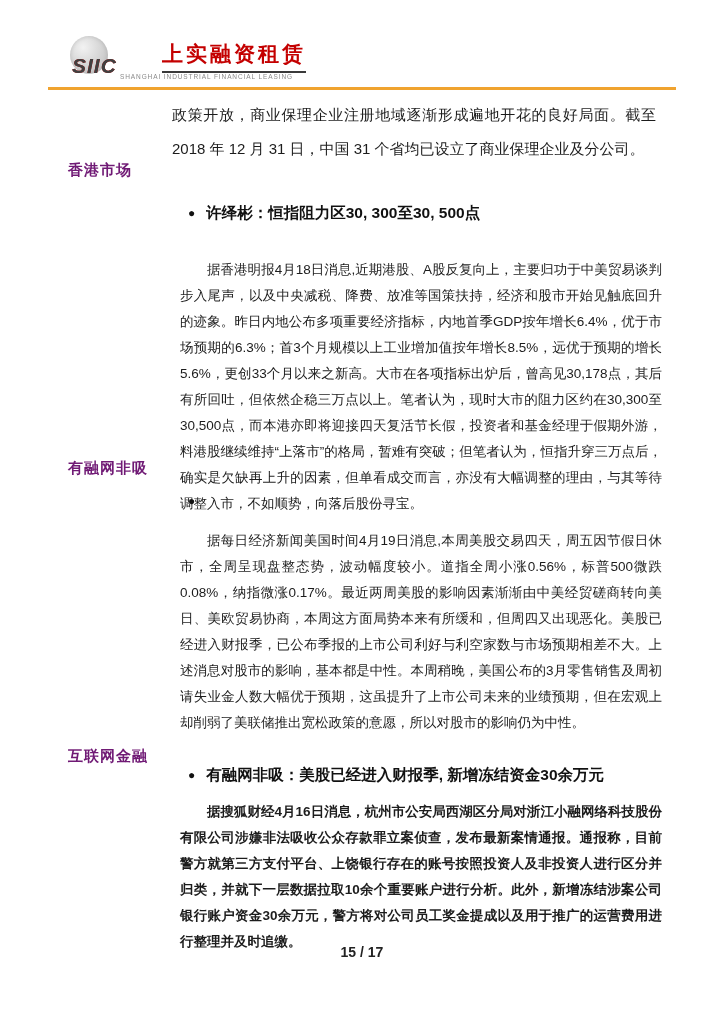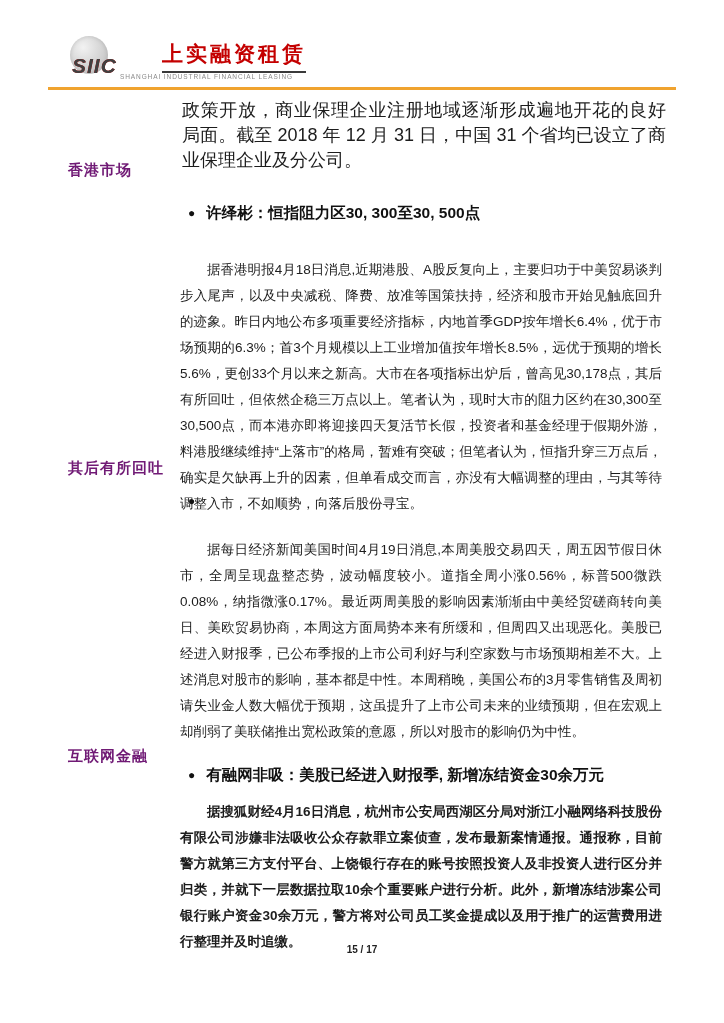--- a/index.html
+++ b/index.html
@@ -32,50 +32,50 @@
   }
   .en-name{
     position:absolute;left:52px;top:40px;
     font-size:6.5px;color:#8a8a8a;letter-spacing:.9px;white-space:nowrap;
   }
   .header-rule{
     position:absolute;left:48px;top:87px;width:628px;height:3px;
   }
   
   .intro{
-    position:absolute;left:182px;top:98px;width:484px;
-    font-size:18px;line-height:25px;text-align:justify;
+    position:absolute;left:172px;top:98px;width:484px;
+    font-size:15px;line-height:34px;text-align:justify;
   }
   .sec-title{
     position:absolute;left:68px;
     font-size:15px;font-weight:bold;color:#701a75;letter-spacing:1px;
   }
   .bullet-row{
     position:absolute;left:188px;
     display:flex;align-items:baseline;gap:11px;
     font-size:15.5px;font-weight:bold;color:#111;
   }
   .bullet-dot{font-size:12px;transform:translateY(-1px);}
   .para{
     position:absolute;left:180px;width:482px;
     font-size:13.5px;line-height:26px;text-align:justify;text-indent:2em;
   }
   #title-1{top:161px;}
   #bullet-1{top:203px;}
   #para-1{top:238px;margin-top:19px;}
   #title-2{top:459px;}
   #bullet-2{top:495px;}
-  #para-2{top:528px;margin-top:9px;}
+  #para-2{top:528px;}
   #title-3{top:727px;margin-top:20px;}
   #bullet-3{top:765px;}
   #para-3{top:799px;font-weight:bold;}
   
   .footer{
     position:absolute;left:0;top:944px;width:724px;
-    text-align:center;font-size:10px;font-weight:bold;color:#222;
+    text-align:center;font-size:14px;font-weight:bold;color:#222;
   }
 </style>
 </head>
 <body>
 
 <div class="page">
 
   <div class="logo-wrap">
     <div class="globe"></div>
     <div class="siic-text" style="color: #404040;">SIIC</div>
@@ -86,21 +86,21 @@
 
   <div class="intro">政策开放，商业保理企业注册地域逐渐形成遍地开花的良好局面。截至 2018 年 12 月 31 日，中国 31 个省均已设立了商业保理企业及分公司。</div>
 
   <div class="sec-title" id="title-1">香港市场</div>
   <div class="bullet-row" id="bullet-1">
     <span class="bullet-dot">●</span>
     <span>许绎彬：恒指阻力区30, 300至30, 500点</span>
   </div>
   <div class="para" id="para-1">据香港明报4月18日消息,近期港股、A股反复向上，主要归功于中美贸易谈判步入尾声，以及中央减税、降费、放准等国策扶持，经济和股市开始见触底回升的迹象。昨日内地公布多项重要经济指标，内地首季GDP按年增长6.4%，优于市场预期的6.3%；首3个月规模以上工业增加值按年增长8.5%，远优于预期的增长5.6%，更创33个月以来之新高。大市在各项指标出炉后，曾高见30,178点，其后有所回吐，但依然企稳三万点以上。笔者认为，现时大市的阻力区约在30,300至30,500点，而本港亦即将迎接四天复活节长假，投资者和基金经理于假期外游，料港股继续维持“上落市”的格局，暂难有突破；但笔者认为，恒指升穿三万点后，确实是欠缺再上升的因素，但单看成交而言，亦没有大幅调整的理由，与其等待调整入市，不如顺势，向落后股份寻宝。</div>
 
-  <div class="sec-title" id="title-2">其后有所回吐</div>
+  <div class="sec-title" id="title-2">有融网非吸</div>
   <div class="bullet-row" id="bullet-2">
     <span class="bullet-dot">●</span>
   </div>
   <div class="para" id="para-2">据每日经济新闻美国时间4月19日消息,本周美股交易四天，周五因节假日休市，全周呈现盘整态势，波动幅度较小。道指全周小涨0.56%，标普500微跌0.08%，纳指微涨0.17%。最近两周美股的影响因素渐渐由中美经贸磋商转向美日、美欧贸易协商，本周这方面局势本来有所缓和，但周四又出现恶化。美股已经进入财报季，已公布季报的上市公司利好与利空家数与市场预期相差不大。上述消息对股市的影响，基本都是中性。本周稍晚，美国公布的3月零售销售及周初请失业金人数大幅优于预期，这虽提升了上市公司未来的业绩预期，但在宏观上却削弱了美联储推出宽松政策的意愿，所以对股市的影响仍为中性。</div>
 
   <div class="sec-title" id="title-3">互联网金融</div>
   <div class="bullet-row" id="bullet-3">
     <span class="bullet-dot">●</span>
     <span>有融网非吸：美股已经进入财报季, 新增冻结资金30余万元</span>
   </div>

